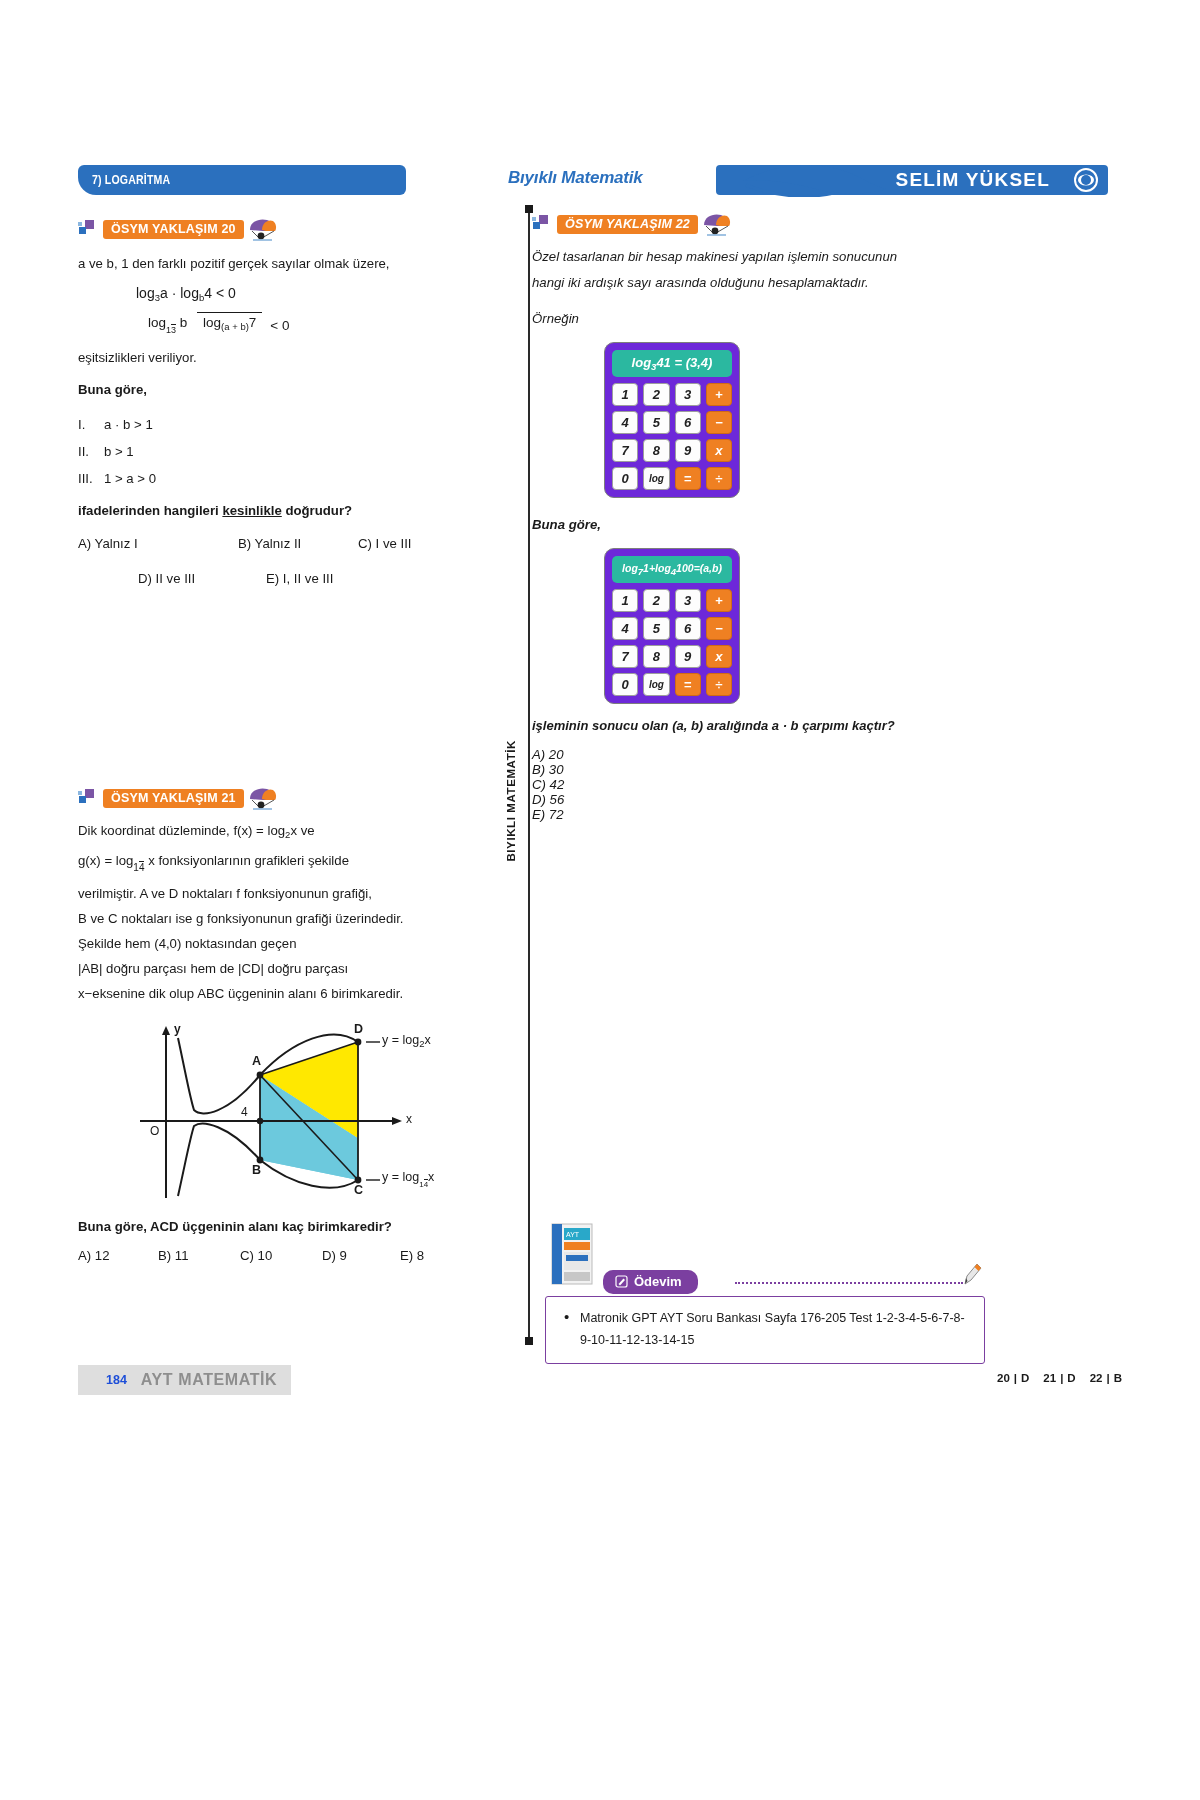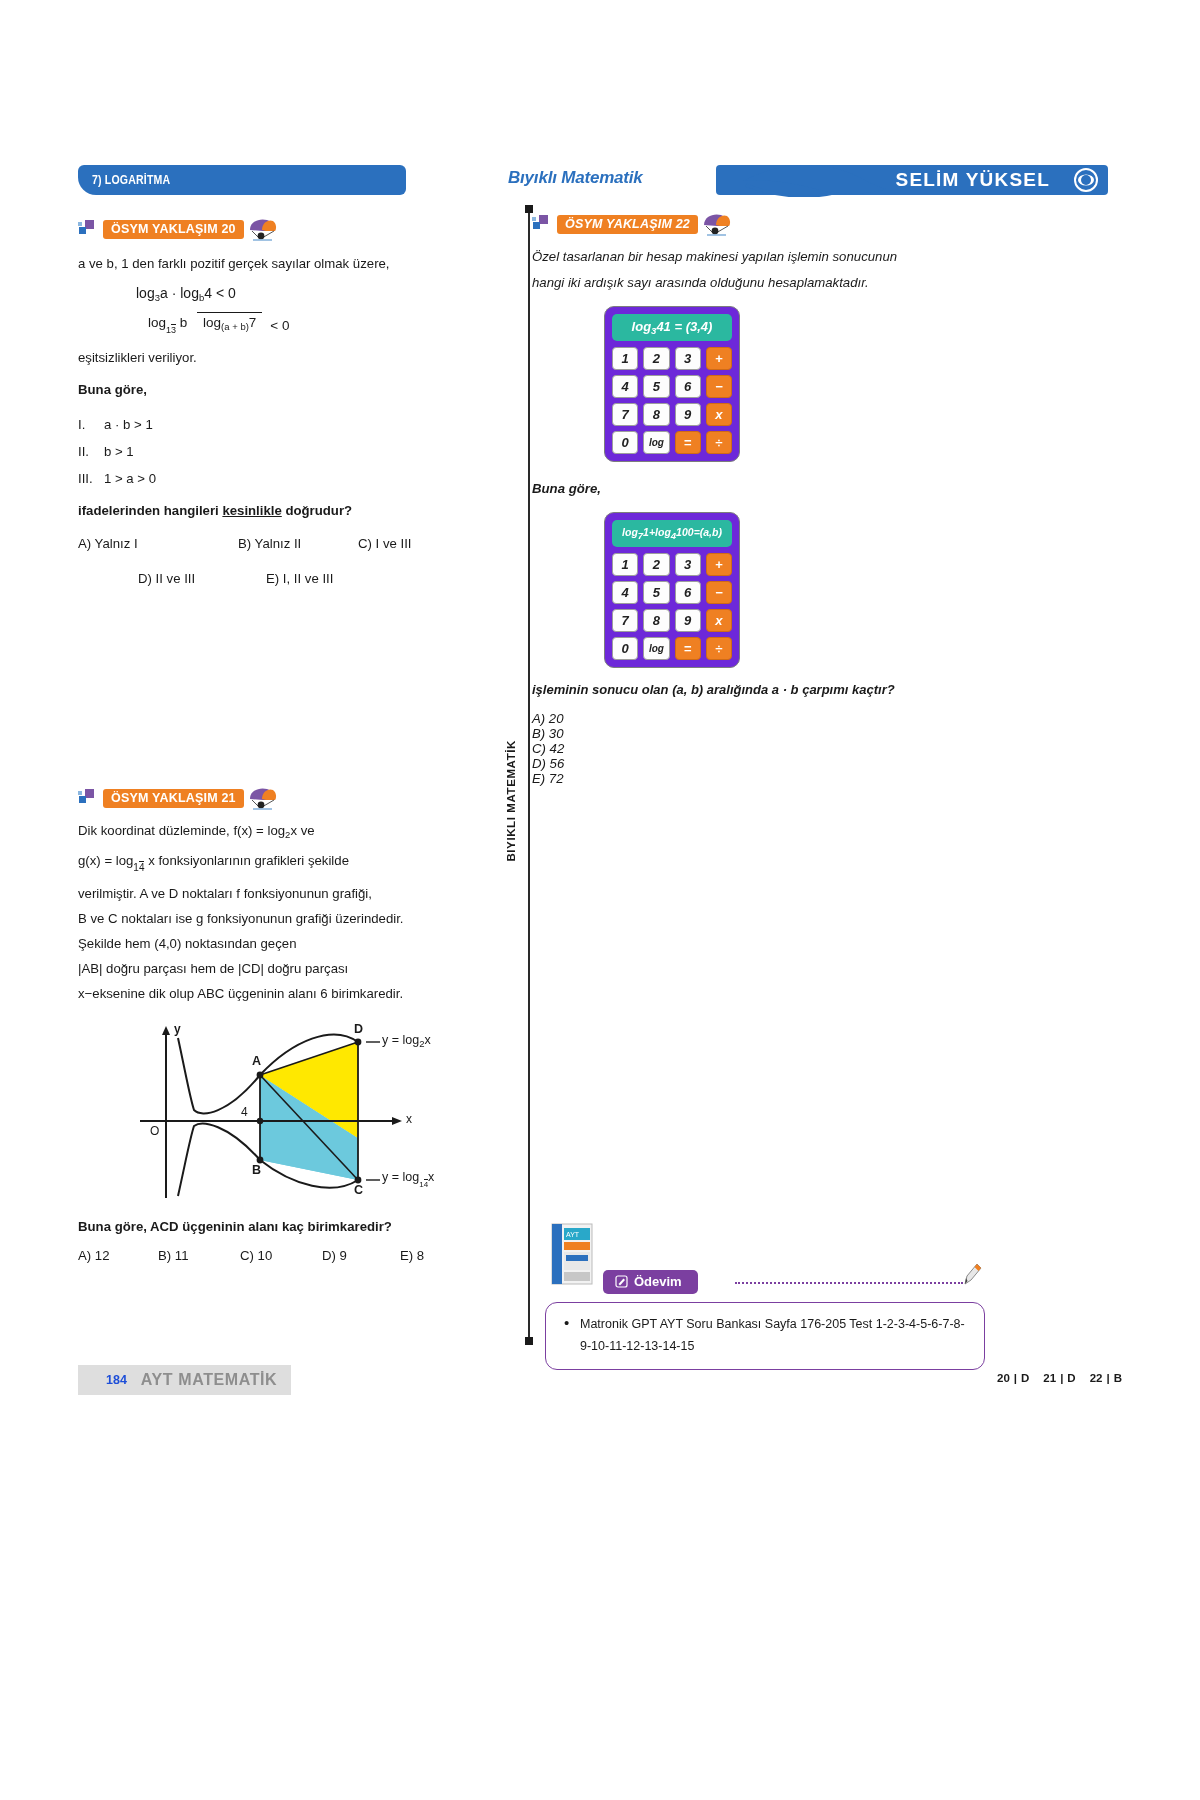--- a/index.html
+++ b/index.html
@@ -153,33 +153,32 @@
 
   .q22-final { margin-top: 14px; font-size: 13px; font-weight: bold; }
   .q22-choices { margin-top: 14px; display: flex; font-size: 13.2px; flex-direction: column; }
 
   
   .odev { position: absolute; left: 545px; top: 1270px; width: 440px; }
   .odev-head { position: relative; height: 26px; margin-left: 58px; }
   .odev-pill {
     position: absolute; left: 0; top: 0;
     background: #7b3fa0; color: #fff;
-    border-radius: 5px;
+    border-radius: 10px;
     padding: 4px 16px 5px 12px;
     font-size: 13px; font-weight: bold;
     display: flex; align-items: center; gap: 6px;
   }
   .odev-dots {
     position: absolute; left: 132px; top: 12px; right: 22px;
     border-top: 2px dotted #7b3fa0;
   }
   .odev-body {
-    margin-top: 6px;
     border: 1.6px solid #7b3fa0;
-    border-radius: 12px;
+    border-radius: 3px;
     padding: 10px 12px 12px 12px;
     font-size: 12.5px; line-height: 22px;
   }
   .odev-body ul { list-style: none; }
   .odev-body li { position: relative; padding-left: 22px; }
   .odev-body li::before {
     content: "•"; position: absolute; left: 6px; top: -1px;
     font-size: 15px; color: #1a1a1a;
   }
   .book-img {
@@ -426,20 +425,21 @@
           <circle cx="15" cy="19" r="3.4" fill="#222"></circle>
           <path d="M7,23 L26,23" stroke="#8ab4dd" stroke-width="1.6"></path>
         </svg>
       </span>
     </div>
 
     <div class="qtext" style="margin-top:8px;line-height:26px">
       <div>Özel tasarlanan bir hesap makinesi yapılan işlemin sonucunun</div>
       <div>hangi iki ardışık sayı arasında olduğunu hesaplamaktadır.</div>
     </div>
+    <div class="qtext" style="margin-top:10px">Örneğin</div>
 
     <div class="calc">
       <div class="calc-screen">
         <span>log</span><sub>3</sub><span>41 = (3,4)</span>
       </div>
       <div class="calc-row">
         <span class="key">1</span>
         <span class="key">2</span>
         <span class="key">3</span>
         <span class="key op">+</span>

